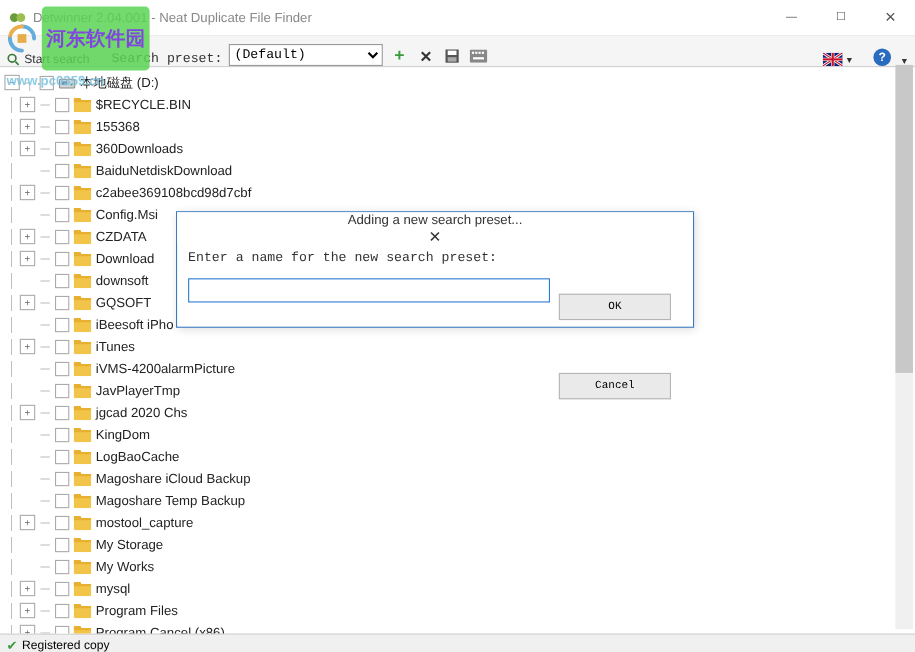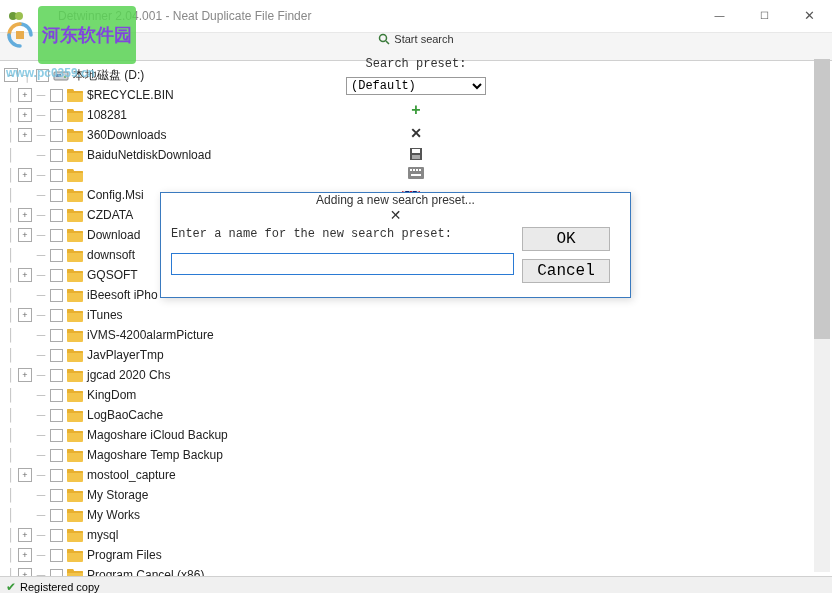--- a/index.html
+++ b/index.html
@@ -1,25 +1,25 @@
 <!DOCTYPE html>
 <html><head>
 <meta charset="utf-8">
 <style>
 * { margin: 0; padding: 0; box-sizing: border-box; font-family: "Microsoft YaHei", Tahoma, sans-serif; }
 body { width: 832px; height: 593px; background: #fff; overflow: hidden; position: relative; }
 
-.titlebar { height: 30px; background: #fff; display: flex; align-items: center; padding: 16px 8px; border-bottom: 1px solid #e8e8e8; position: relative; gap: 28px; }
+.titlebar { height: 30px; background: #fff; display: flex; align-items: center; padding: 16px 8px; border-bottom: 1px solid #e8e8e8; position: relative; }
 .titlebar .app-icon { width: 16px; height: 16px; margin-right: 6px; }
 .titlebar .title { font-size: 12px; color: #888; }
 .titlebar .win-controls { position: absolute; right: 0; top: 0; display: flex; }
 .titlebar .win-btn { width: 45px; height: 30px; display: flex; align-items: center; justify-content: center; font-size: 10px; color: #555; }
 .titlebar .win-btn.close { font-size: 13px; }
 
-.toolbar { height: 28px; background: #f5f5f5; border-bottom: 1px solid #d0d0d0; display: flex; align-items: center; padding: 0 6px; gap: 6px; font-size: 11px; flex-direction: column; }
+.toolbar { height: 28px; background: #f5f5f5; border-bottom: 1px solid #d0d0d0; display: flex; align-items: flex-end; padding: 0 6px; gap: 6px; font-size: 11px; }
 .toolbar .search-btn { display: flex; align-items: center; gap: 4px; color: #333; }
 .toolbar .search-btn svg { width: 12px; height: 12px; }
 .toolbar .preset-label { font-family: "Courier New", monospace; font-size: 12px; color: #333; }
 .toolbar select { font-family: "Courier New", monospace; font-size: 12px; width: 140px; height: 20px; background: #fff; border: 1px solid #999; }
 .toolbar .tbtn { width: 18px; height: 18px; display: flex; align-items: center; justify-content: center; }
 .toolbar .plus { color: #3a9b3a; font-size: 16px; font-weight: bold; }
 .toolbar .del { color: #333; font-size: 14px; font-weight: bold; }
 .toolbar .spacer { flex: 1; }
 .toolbar .flag { width: 18px; height: 12px; }
 .toolbar .drop { font-size: 8px; color: #333; margin-left: 2px; }
@@ -44,21 +44,21 @@
 .watermark .wm-url { color: #7ac4e0; font-size: 12px; font-weight: bold; margin-top: 2px; }
 
 .dialog { position: absolute; left: 160px; top: 192px; width: 471px; height: 106px; background: #fff; border: 1px solid #3a7abf; box-shadow: 2px 2px 8px rgba(0,0,0,0.15); }
 .dialog .dlg-title { height: 28px; background: #fff; display: flex; align-items: center; padding: 0 10px; font-size: 12px; color: #333; justify-content: space-between; flex-direction: column; }
 .dialog .dlg-close { font-size: 14px; color: #333; }
 .dialog .dlg-body { padding: 6px 20px 10px 10px; display: flex; gap: 8px; }
 .dialog .dlg-left { flex: 1; }
 .dialog .dlg-prompt { font-family: "Courier New", monospace; font-size: 12px; color: #333; margin-bottom: 12px; }
 .dialog .dlg-input { width: 100%; height: 22px; border: 1px solid #2a7ad4; outline: none; padding: 0 4px; font-size: 12px; }
 .dialog .dlg-btns { display: flex; flex-direction: column; gap: 8px; }
-.dialog .dlg-btn { width: 88px; height: 24px; background: #eaeaea; border: 1px solid #b5b5b5; font-family: "Courier New", monospace; font-size: 16px; display: flex; align-items: center; justify-content: center; }
+.dialog .dlg-btn { width: 102px; height: 24px; background: #eaeaea; border: 1px solid #b5b5b5; font-family: "Courier New", monospace; font-size: 10px; display: flex; align-items: center; justify-content: center; margin-top: 40px; }
 
 .scrollbar { position: absolute; right: 2px; top: 59px; width: 16px; height: 513px; background: #f0f0f0; }
 .scrollbar .thumb { width: 100%; height: 280px; background: #c8c8c8; margin-top: 0; }
 </style>
 </head>
 <body>
 
 <div class="titlebar">
   <span class="app-icon">
     <svg viewBox="0 0 16 16">
@@ -156,21 +156,21 @@
         <span class="vline">│</span>
         <span class="tw">+</span>
         <span class="vline">─</span>
         <span class="chk"></span>
         <span class="fld">
           <svg viewBox="0 0 16 13">
             <path d="M0 2 L0 12 Q0 13 1 13 L15 13 Q16 13 16 12 L16 3 Q16 2 15 2 L7 2 L6 0 L1 0 Q0 0 0 1 Z" fill="#f3c44a"></path>
             <path d="M0 4 L16 4 L16 3 Q16 2 15 2 L7 2 L6 0 L1 0 Q0 0 0 1 L0 4" fill="#e8b030"></path>
           </svg>
         </span>
-        <span>108281</span>
+        <span>155368</span>
       </div>
       <div class="tree-row" style="padding-left: 4px;">
         <span class="vline">│</span>
         <span class="tw">+</span>
         <span class="vline">─</span>
         <span class="chk"></span>
         <span class="fld">
           <svg viewBox="0 0 16 13">
             <path d="M0 2 L0 12 Q0 13 1 13 L15 13 Q16 13 16 12 L16 3 Q16 2 15 2 L7 2 L6 0 L1 0 Q0 0 0 1 Z" fill="#f3c44a"></path>
             <path d="M0 4 L16 4 L16 3 Q16 2 15 2 L7 2 L6 0 L1 0 Q0 0 0 1 L0 4" fill="#e8b030"></path>
@@ -195,20 +195,21 @@
         <span class="vline">│</span>
         <span class="tw">+</span>
         <span class="vline">─</span>
         <span class="chk"></span>
         <span class="fld">
           <svg viewBox="0 0 16 13">
             <path d="M0 2 L0 12 Q0 13 1 13 L15 13 Q16 13 16 12 L16 3 Q16 2 15 2 L7 2 L6 0 L1 0 Q0 0 0 1 Z" fill="#f3c44a"></path>
             <path d="M0 4 L16 4 L16 3 Q16 2 15 2 L7 2 L6 0 L1 0 Q0 0 0 1 L0 4" fill="#e8b030"></path>
           </svg>
         </span>
+        <span>c2abee369108bcd98d7cbf</span>
       </div>
       <div class="tree-row" style="padding-left: 4px;">
         <span class="vline">│</span>
         <span class="tw empty"></span>
         <span class="vline">─</span>
         <span class="chk"></span>
         <span class="fld">
           <svg viewBox="0 0 16 13">
             <path d="M0 2 L0 12 Q0 13 1 13 L15 13 Q16 13 16 12 L16 3 Q16 2 15 2 L7 2 L6 0 L1 0 Q0 0 0 1 Z" fill="#f3c44a"></path>
             <path d="M0 4 L16 4 L16 3 Q16 2 15 2 L7 2 L6 0 L1 0 Q0 0 0 1 L0 4" fill="#e8b030"></path>

